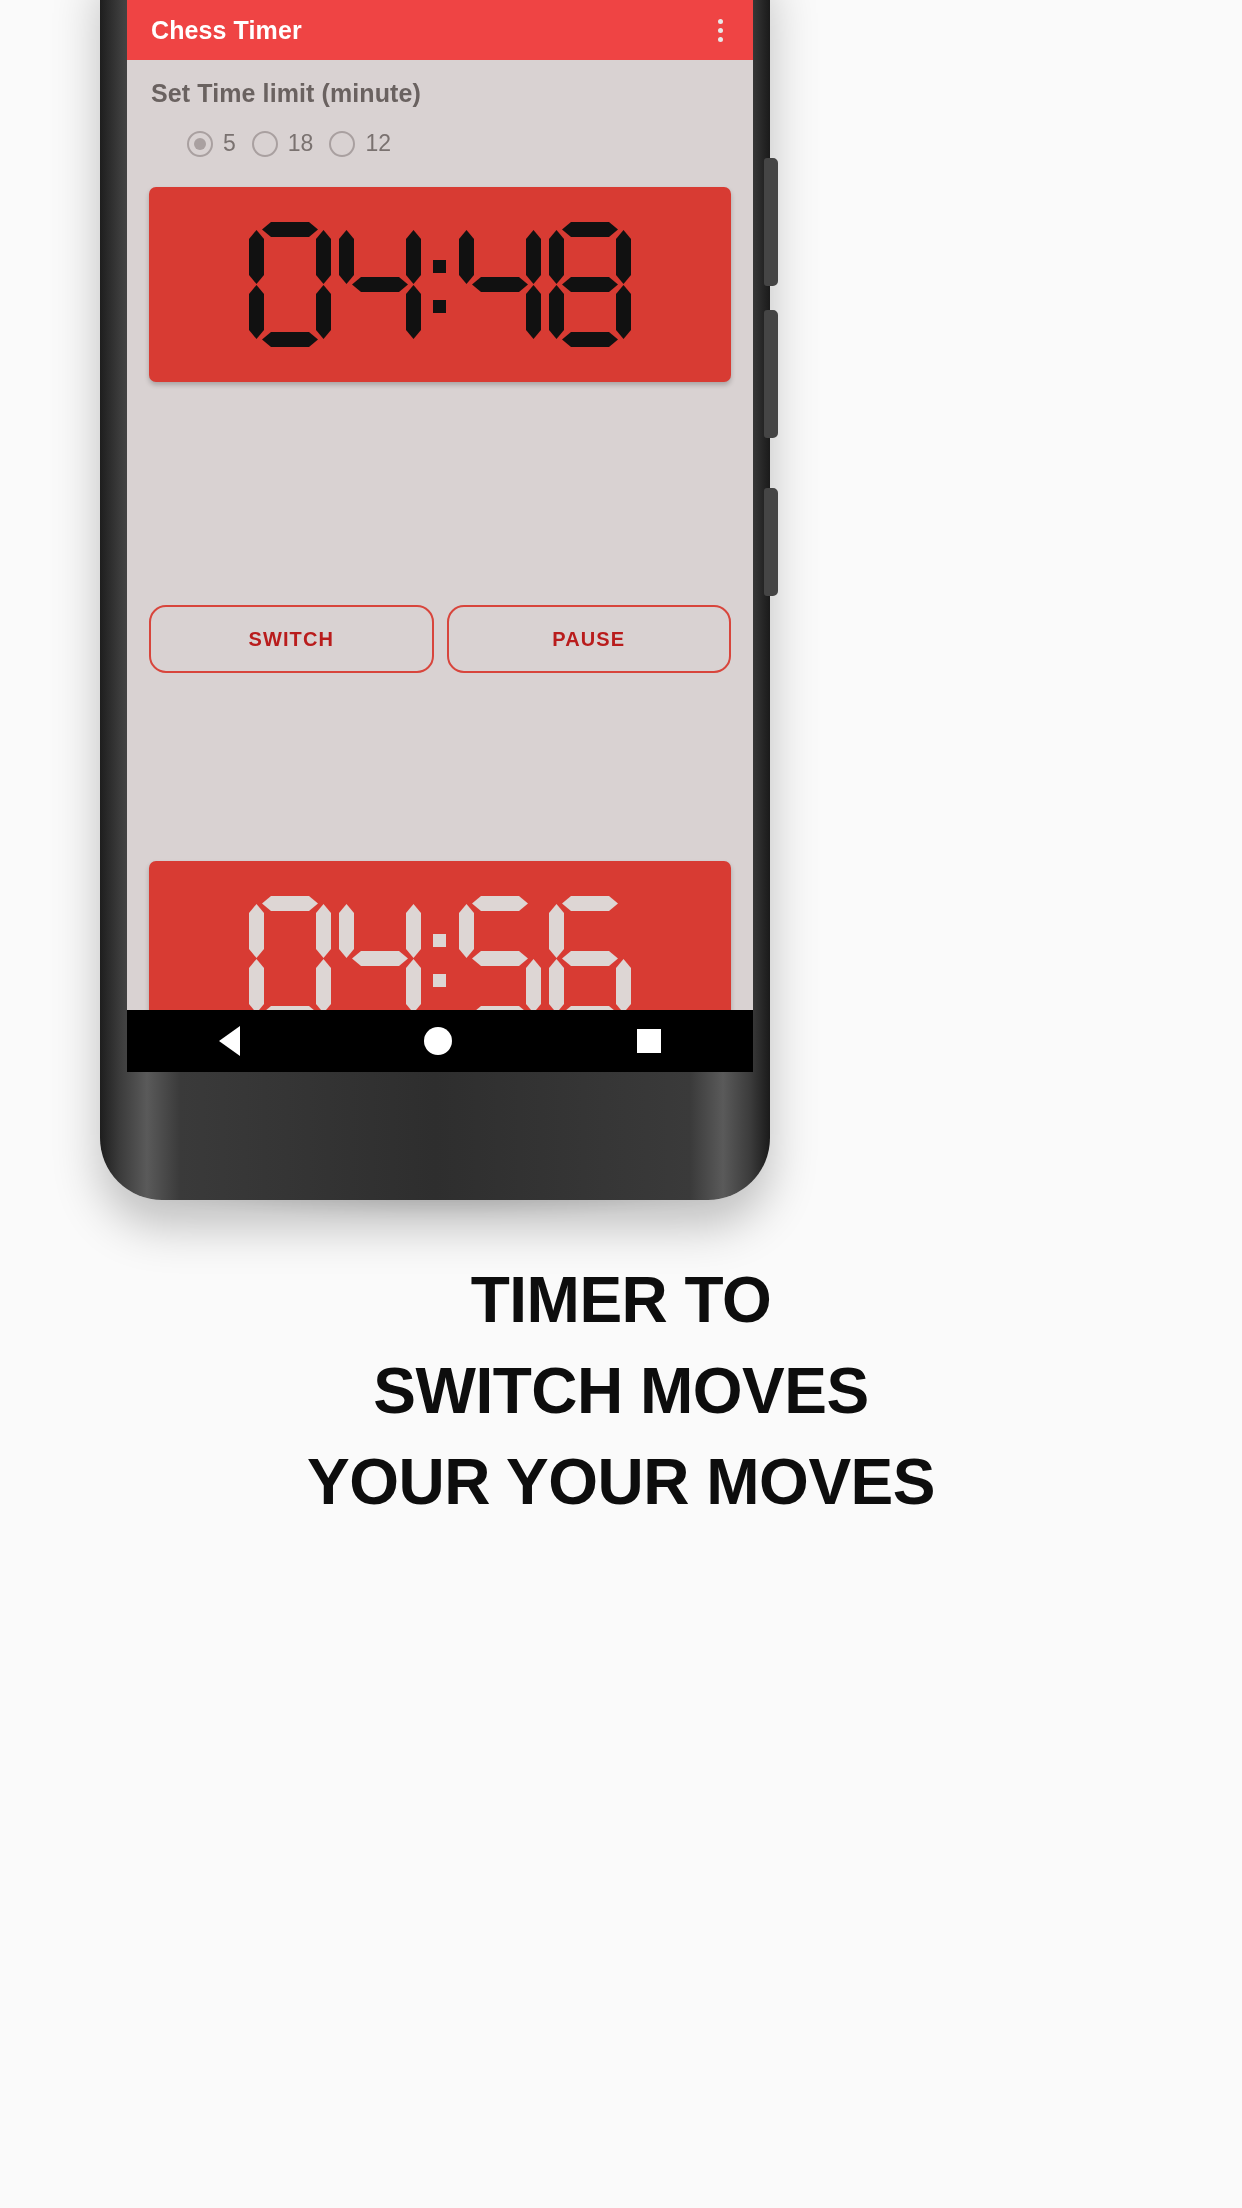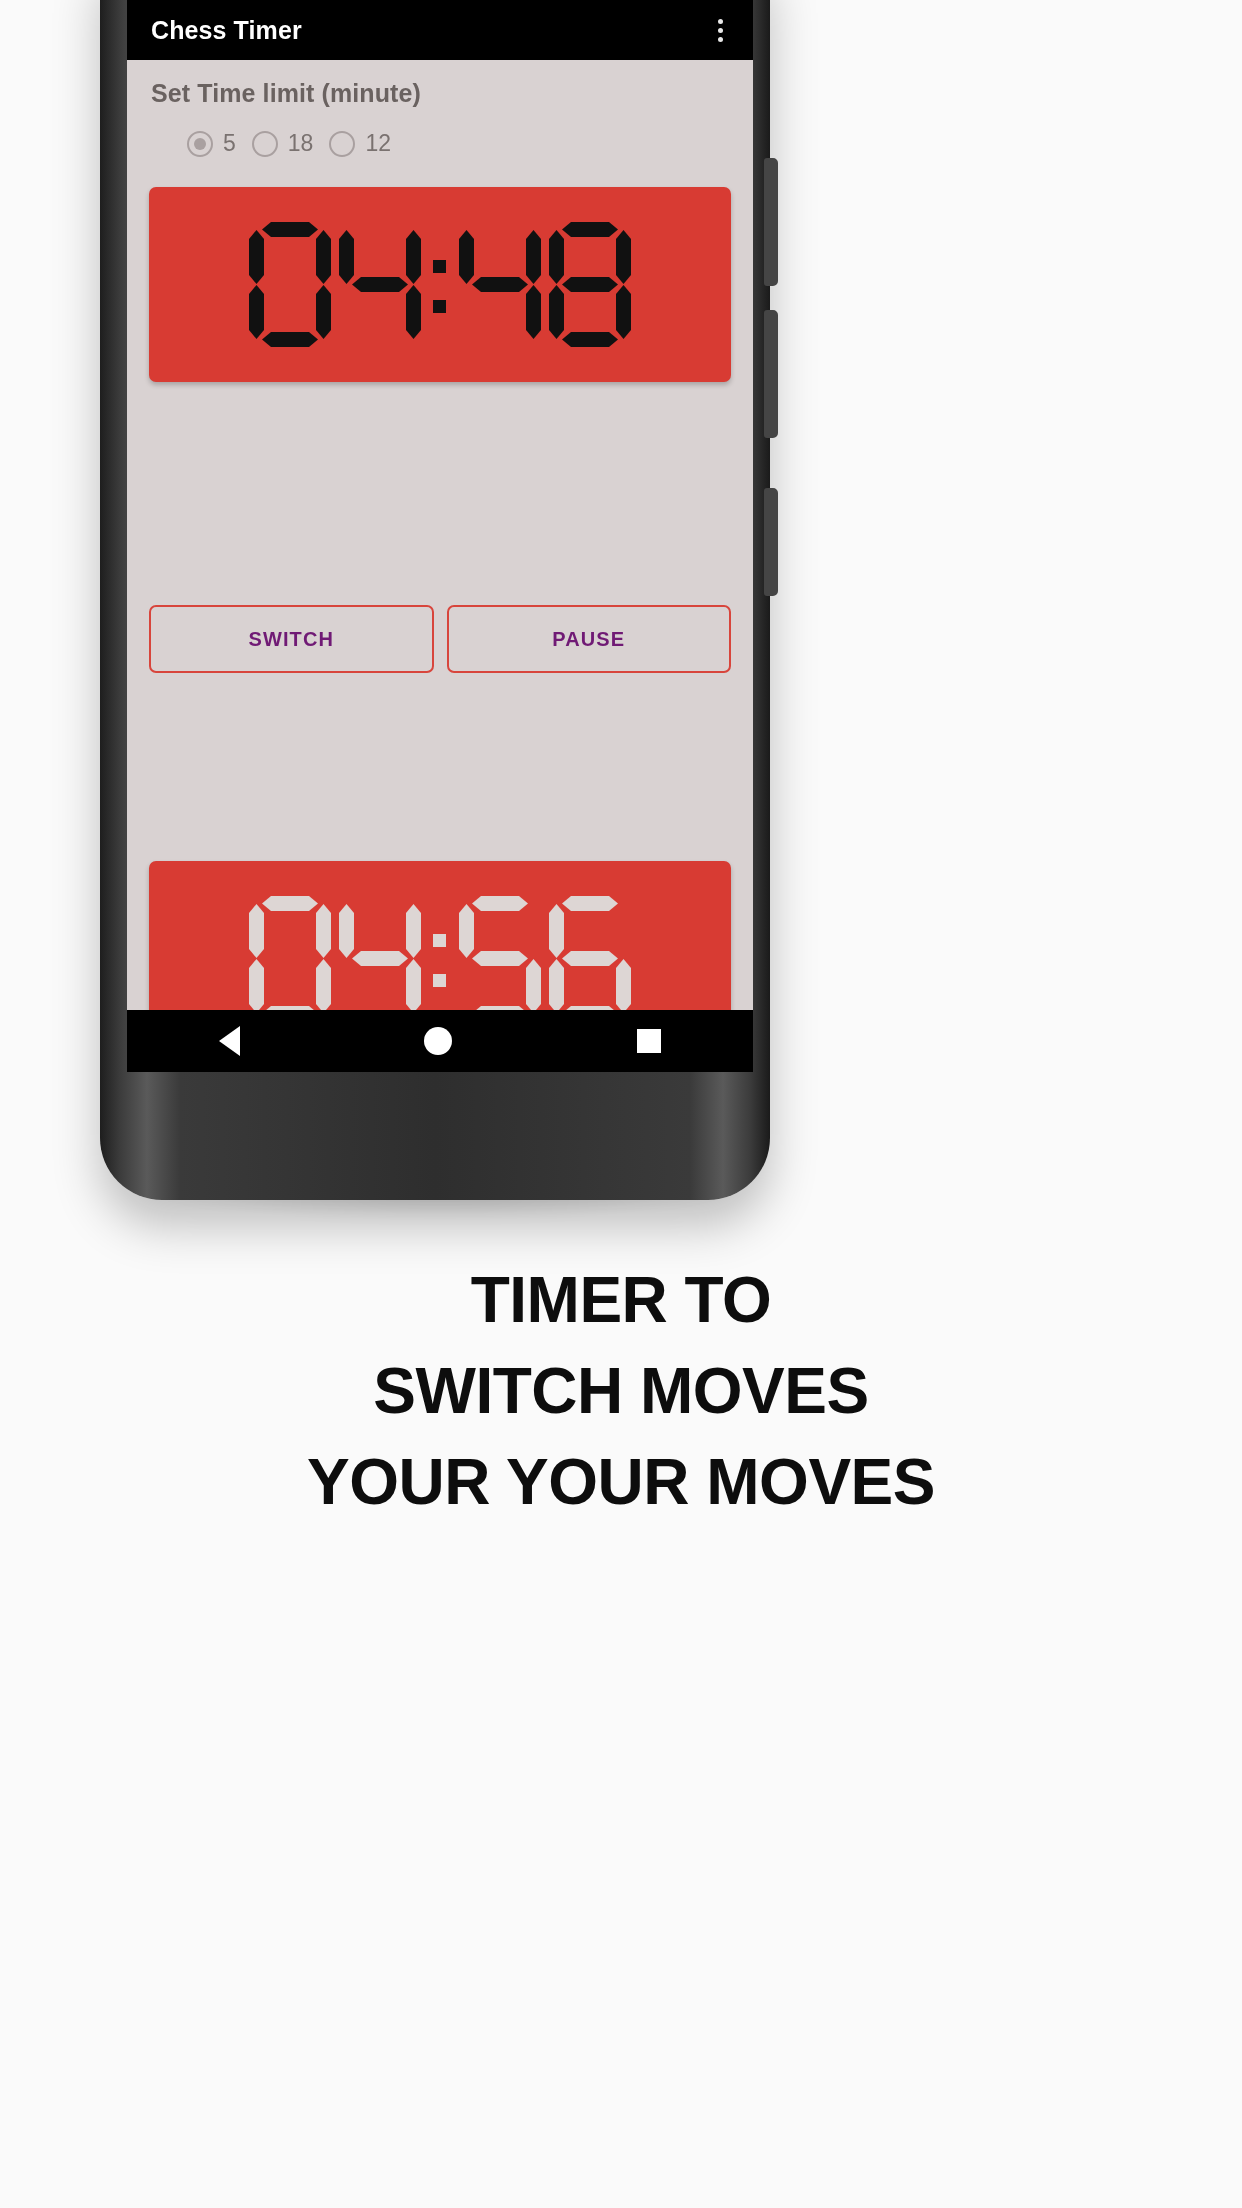--- a/index.html
+++ b/index.html
@@ -34,21 +34,21 @@
 
   
   .screen{
     position:absolute; left:127px; top:0;
     width:626px; height:1072px;
     background:#d9d2d2; overflow:hidden;
   }
 
   
   .appbar{
-    height:60px; background:#000000;
+    height:60px; background:#ef4444;
     display:flex; align-items:center;
     padding:0 18px 0 24px;
   }
   .appbar-title{
     color:#fff; font-size:25px; font-weight:bold; letter-spacing:.1px;
     flex:1;
   }
   .overflow-icon{
     width:30px; height:40px;
     display:flex; flex-direction:column; align-items:center; justify-content:center; gap:4px;
@@ -119,22 +119,22 @@
         clip-path:polygon(0 9px, 50% 0, 100% 9px, 100% calc(100% - 9px), 50% 100%, 0 calc(100% - 9px)); }
   .s-c{ left:67px; top:63px; width:15px; height:54px;
         clip-path:polygon(0 9px, 50% 0, 100% 9px, 100% calc(100% - 9px), 50% 100%, 0 calc(100% - 9px)); }
 
   
   .controls{
     position:absolute; left:0; right:0; top:545px;
     display:flex; padding:0 22px; gap:13px;
   }
   .ctrl-btn{
-    flex:1; height:68px; border:2px solid #d8453c; border-radius:7px;
-    background:transparent; color:#701a75;
+    flex:1; height:68px; border:2px solid #d8453c; border-radius:17px;
+    background:transparent; color:#b91c1c;
     font-size:20px; font-weight:bold; letter-spacing:1.1px;
     font-family:"Liberation Sans", sans-serif; cursor:pointer;
     display:flex; align-items:center; justify-content:center;
   }
 
   
   .navbar{
     position:absolute; left:127px; top:1010px;
     width:626px; height:62px; background:#000;
     display:flex; align-items:center; justify-content:space-around;

